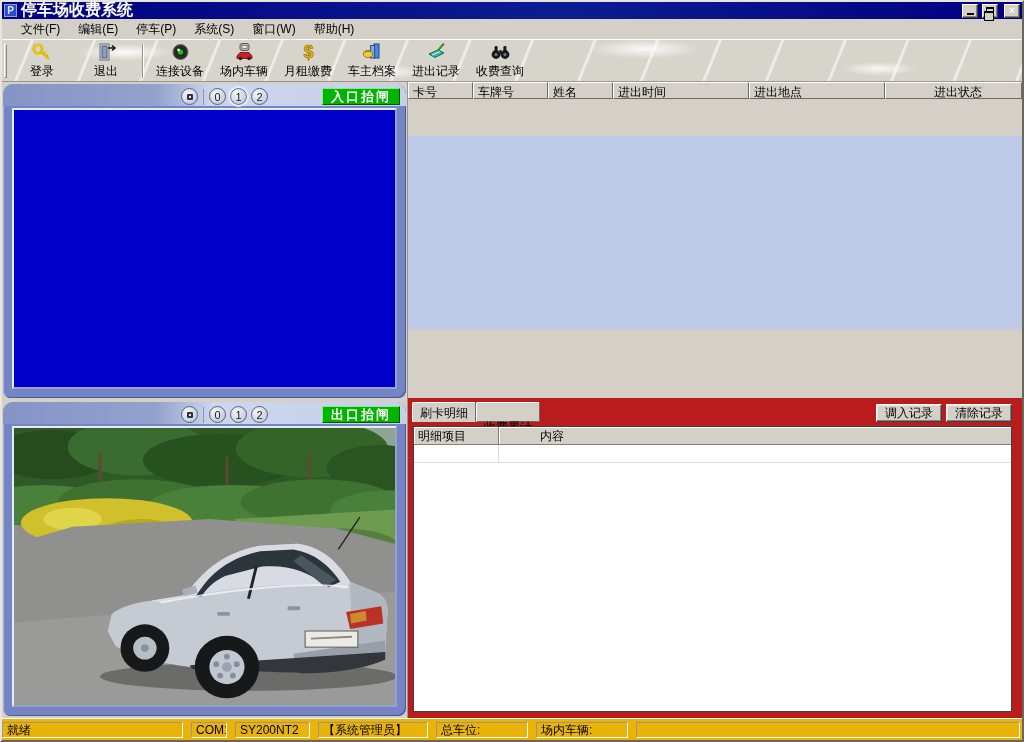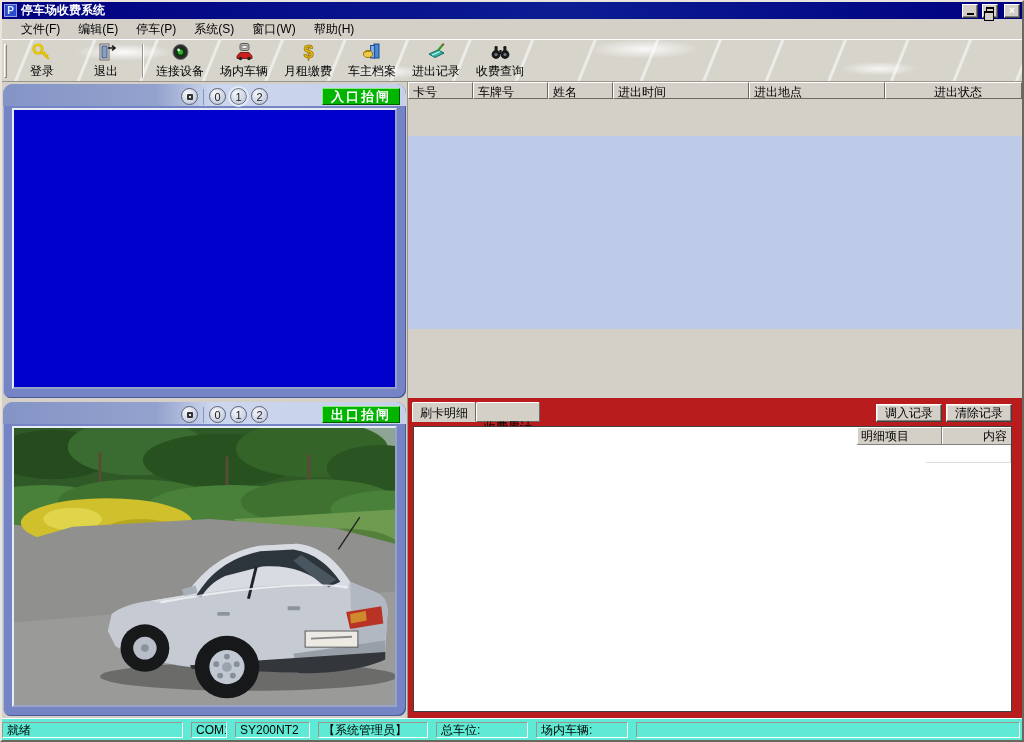--- a/index.html
+++ b/index.html
@@ -7,21 +7,21 @@
   body { font-family:"Liberation Sans","DejaVu Sans",sans-serif; font-size:12px; color:#000; background:#d4d0c8; }
 
   .window { width:1024px; height:742px; display:flex; flex-direction:column;
     border:2px solid; border-color:#e9e5dd #6a675f #6a675f #e9e5dd; background:#d4d0c8; }
 
   
   .titlebar { height:17px; background:linear-gradient(90deg,#000080,#0c1d92 55%,#000080);
     color:#fff; display:flex; align-items:center; gap:4px; padding:0 2px; flex:0 0 auto; }
   .title-icon { width:13px; height:13px; background:#2a4ad0; border:1px solid #8fa3d8;
     color:#dfe9ff; font-weight:bold; font-size:10px; line-height:11px; text-align:center; }
-  .title-text { font-weight:bold; font-size:12px; flex:1; white-space:nowrap; }
+  .title-text { font-weight:bold; font-size:16px; flex:1; white-space:nowrap; }
   .win-btn { width:16px; height:14px; background:#d4d0c8; border:1px solid;
     border-color:#fff #404040 #404040 #fff; box-shadow:inset -1px -1px 0 #808080;
     display:flex; align-items:center; justify-content:center; font-size:10px; font-weight:bold; }
   .win-btn.close { margin-left:2px; }
   .glyph-min { width:7px; height:2px; background:#000; margin-top:7px; }
   .glyph-restore { width:8px; height:7px; border:1px solid #000; border-top-width:2px; position:relative; }
   .glyph-restore:before { content:""; position:absolute; left:-3px; top:2px; width:8px; height:7px;
     border:1px solid #000; border-top-width:2px; background:#d4d0c8; }
 
   
@@ -81,32 +81,32 @@
   .tab-row { height:21px; flex:0 0 auto; display:flex; align-items:flex-end; padding:0 8px 0 2px; }
   .tab { padding:2px 7px 2px 7px; background:#d4d0c8; border:1px solid; border-color:#fff #6e6a62 #d4d0c8 #fff;
     border-radius:2px 2px 0 0; height:20px; white-space:nowrap; }
   .tab.inactive { height:18px; border-bottom:1px solid #6e6a62; padding-top:16px;font-family:Liberation Mono, monospace; }
   .tab-spacer { flex:1; }
   .panel-btn { width:66px; height:18px; margin-left:4px; background:#d4d0c8; border:1px solid;
     border-color:#fff #404040 #404040 #fff; box-shadow:inset -1px -1px 0 #808080, inset 1px 1px 0 #eceae4;
     display:flex; align-items:center; justify-content:center; font-size:12px; white-space:nowrap; }
 
   .detail-table { flex:1; margin:4px 8px 6px 3px; border:1px solid #404040; background:#fff;
-    display:flex; flex-direction:column; min-height:0;align-items:flex-end; }
+    display:flex; flex-direction:column; min-height:0; }
   .detail-header { height:18px; flex:0 0 auto; display:flex; background:#d4d0c8; border-bottom:1px solid #808080; }
   .dh-cell { padding:1px 4px; box-shadow:inset 1px 1px 0 #fff; border-right:1px solid #808080; white-space:nowrap; }
   .dh-cell.last { border-right:none; flex:1;padding-left:41px; }
   .dh0 { width:85px; }
   .detail-empty-row { height:18px; flex:0 0 auto; display:flex; border-bottom:1px solid #dcdcdc; }
   .de0 { width:85px; border-right:1px solid #dcdcdc; }
   .detail-rest { flex:1; background:#fff; }
 
   
   .statusbar { height:22px; flex:0 0 auto; display:flex; gap:8px; padding:3px 2px 2px 0;
-    background:#5eead4; border-top:1px solid #fff; }
+    background:#eab308; border-top:1px solid #fff; }
   .sb-panel { border:1px solid; border-color:#9a968e #fff #fff #9a968e; padding:0 4px;
     display:flex; align-items:center; white-space:nowrap; overflow:hidden; }
   .sb0{width:181px;} .sb1{width:36px;} .sb2{width:75px;} .sb3{width:110px;} .sb4{width:92px;} .sb5{width:92px;} .sb6{flex:1;}
 </style>
 </head>
 <body>
 
 <div class="window">
 
   <div class="titlebar">

